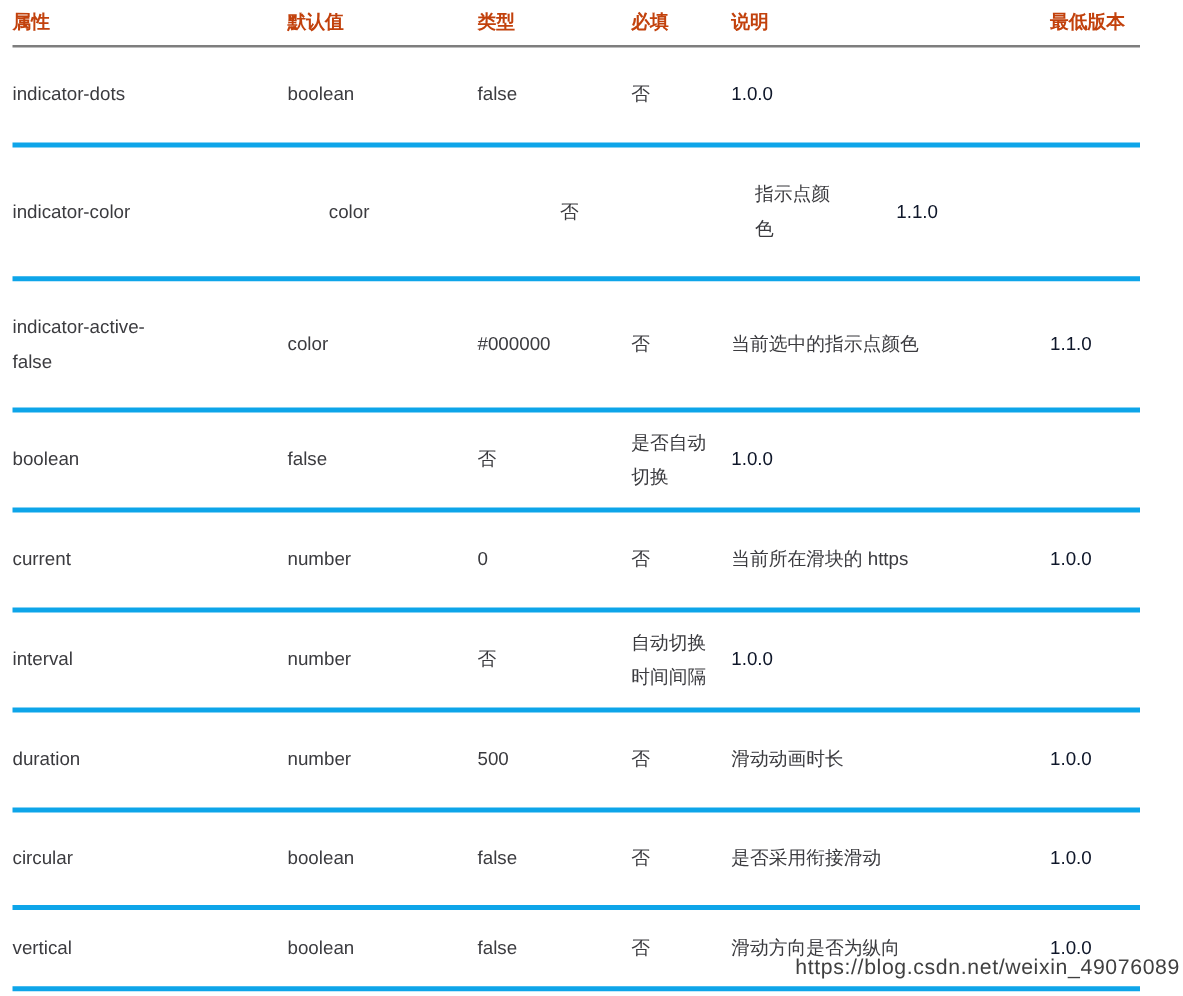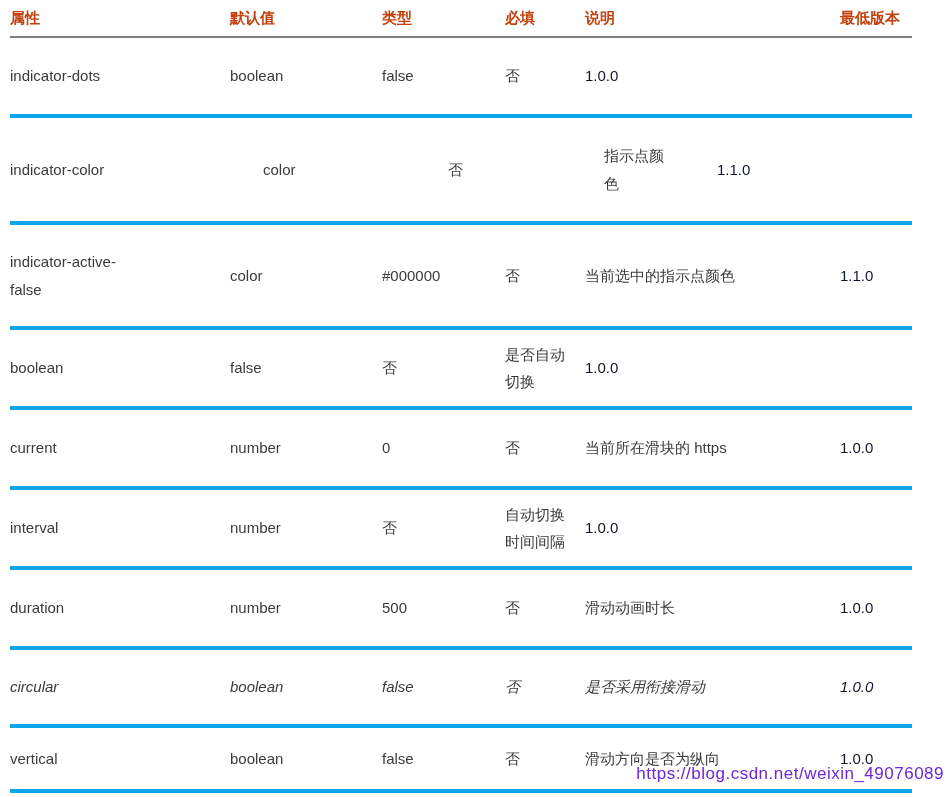--- a/index.html
+++ b/index.html
@@ -29,39 +29,39 @@
     border-bottom: 2px solid #7e7e7e;
   }
   .t-row.header .cell {
     font-weight: bold;
     color: #c2410c;
     padding-top: 4px;
   }
   .h80  { height: 80px; }
   .h107 { height: 107px; gap: 33px; }
   .h105 { height: 105px; }
-  .h78  { height: 78px; font-style: italic; }
+  .h78  { height: 78px; }
   .h65  { height: 65px; }
   .cell {
     font-size: 15px;
     line-height: 1.82;
     white-space: pre-line;
     padding-right: 8px;
     box-sizing: border-box;
   }
   .version {
     color: #0f172a;
     cursor: pointer;
   }
   .watermark {
     position: absolute;
     right: 2px;
     top: 764px;
     font-size: 17px;
-    color: #6d28d9;
+    color: #404040;
     letter-spacing: 0.5px;
     pointer-events: none;
     white-space: nowrap;
   }
 </style>
 </head>
 <body>
 
 <div class="props-table">
 

